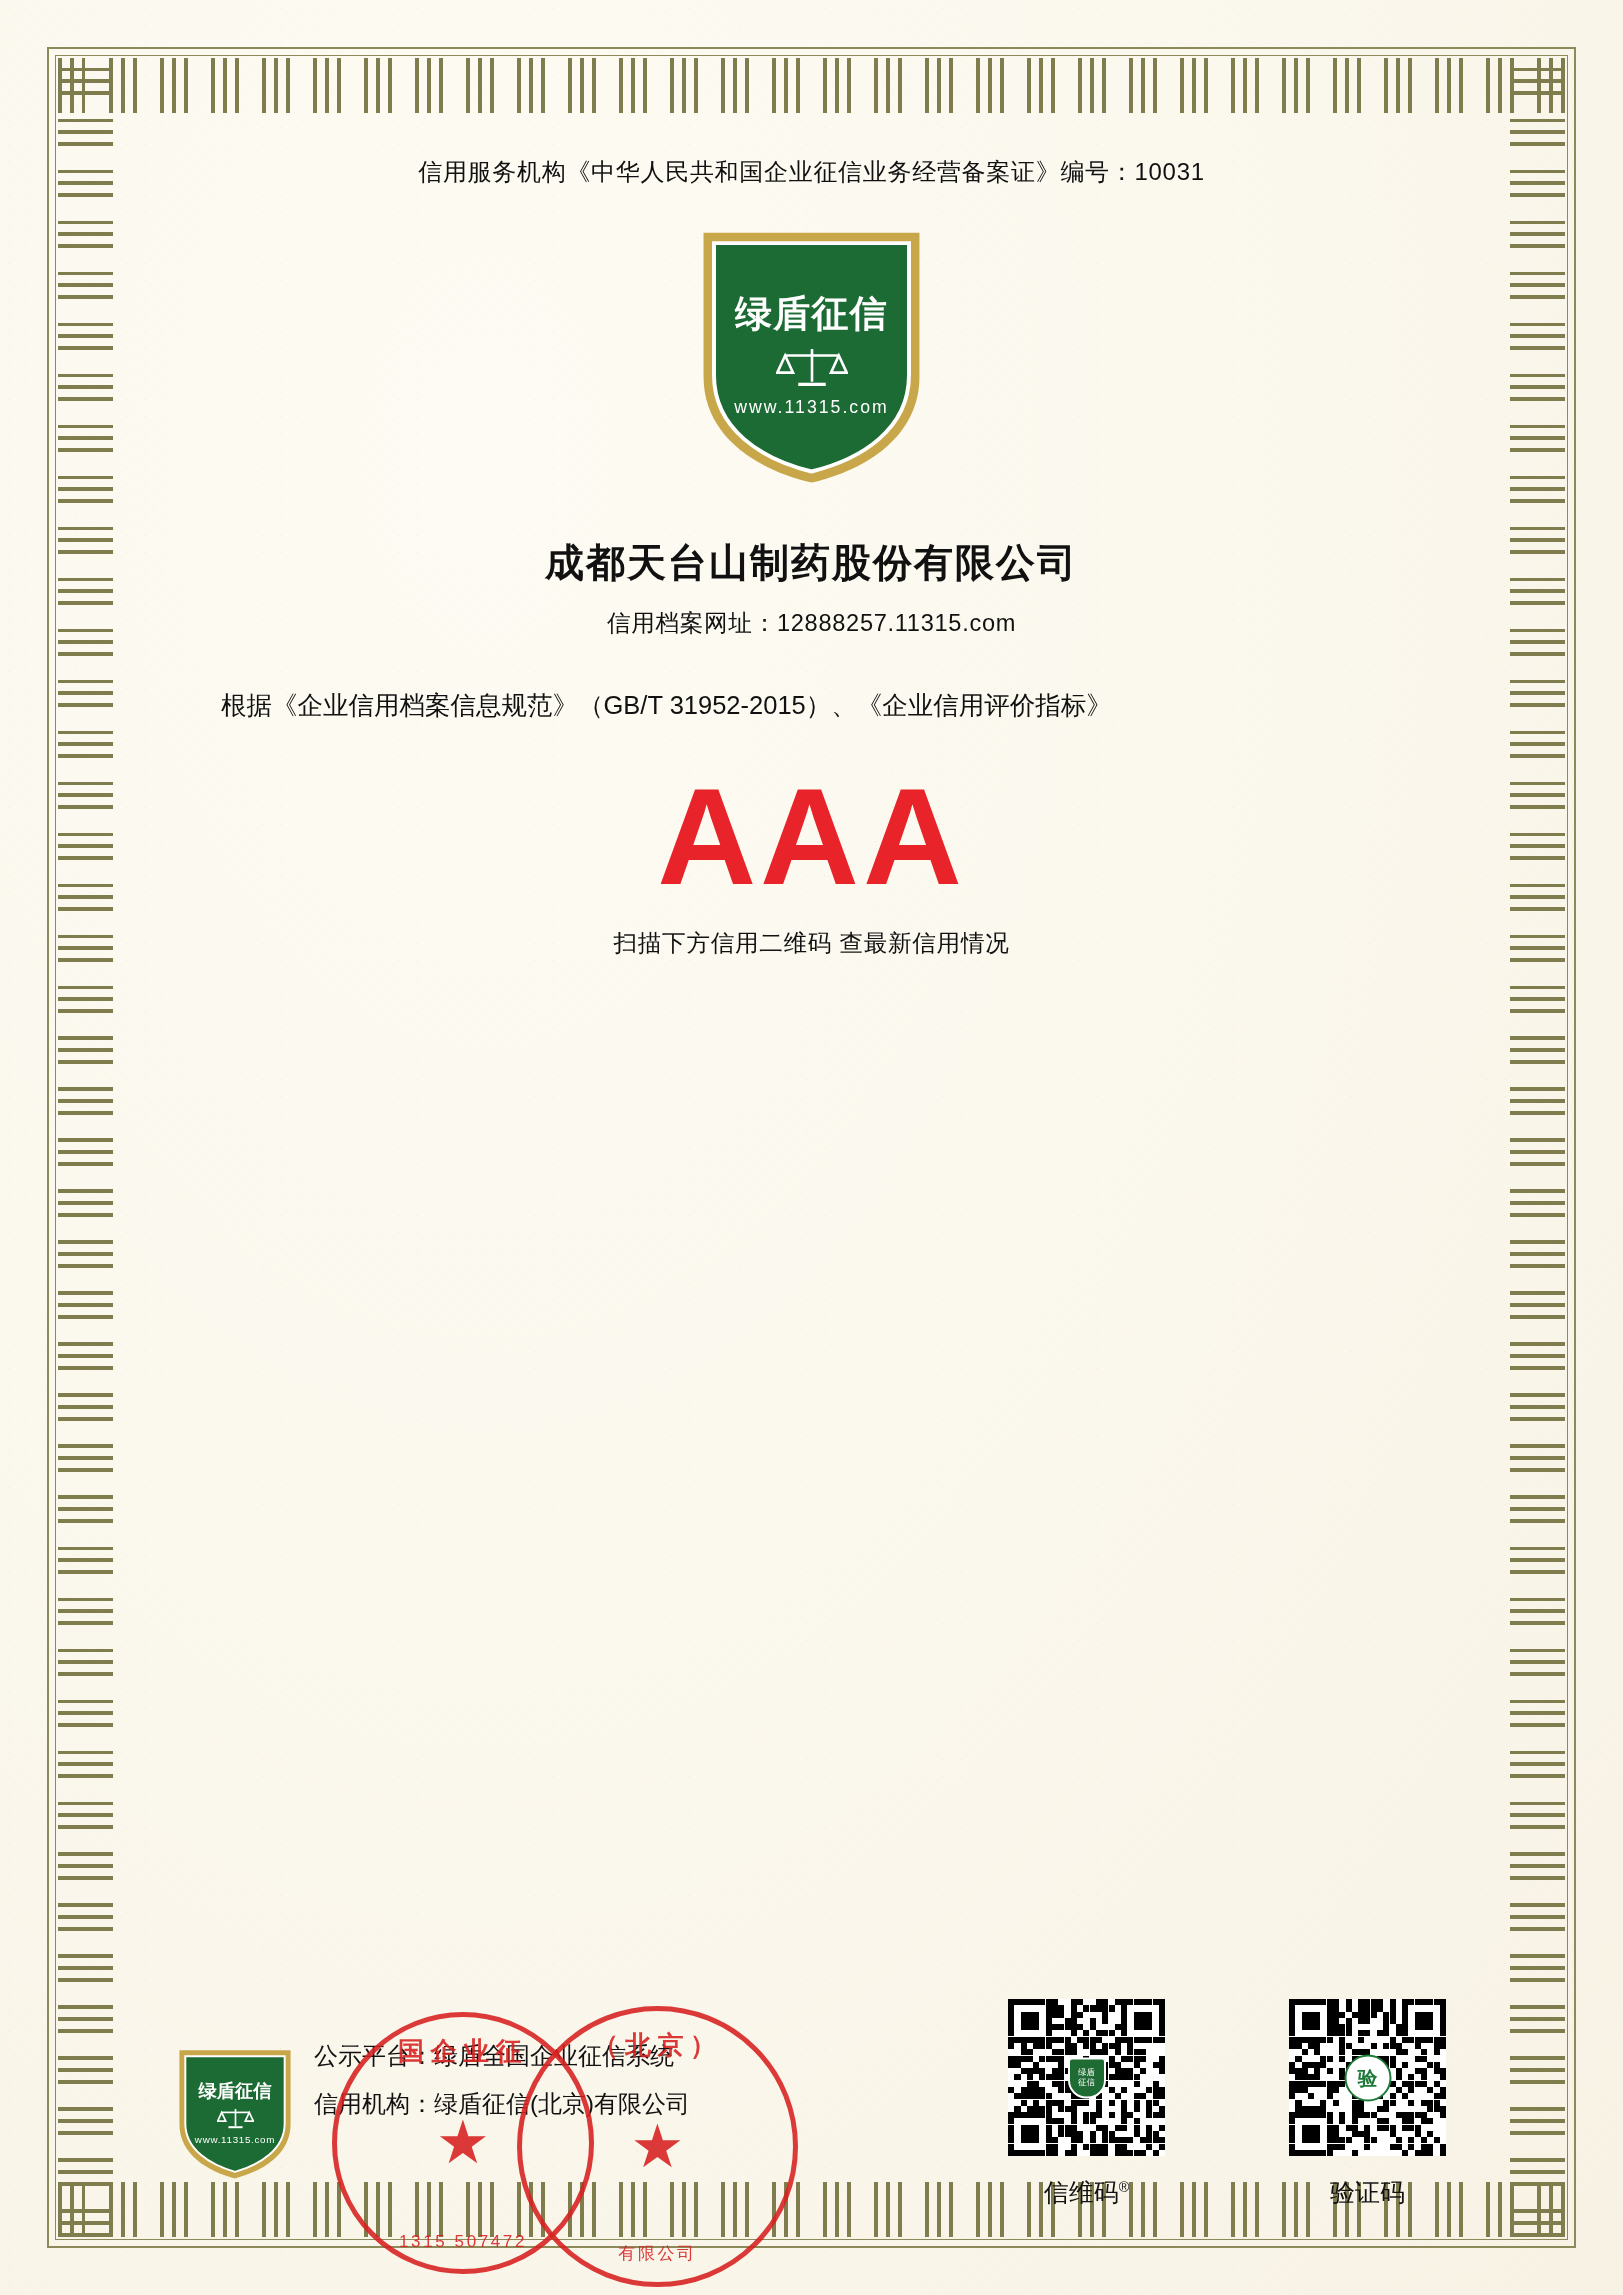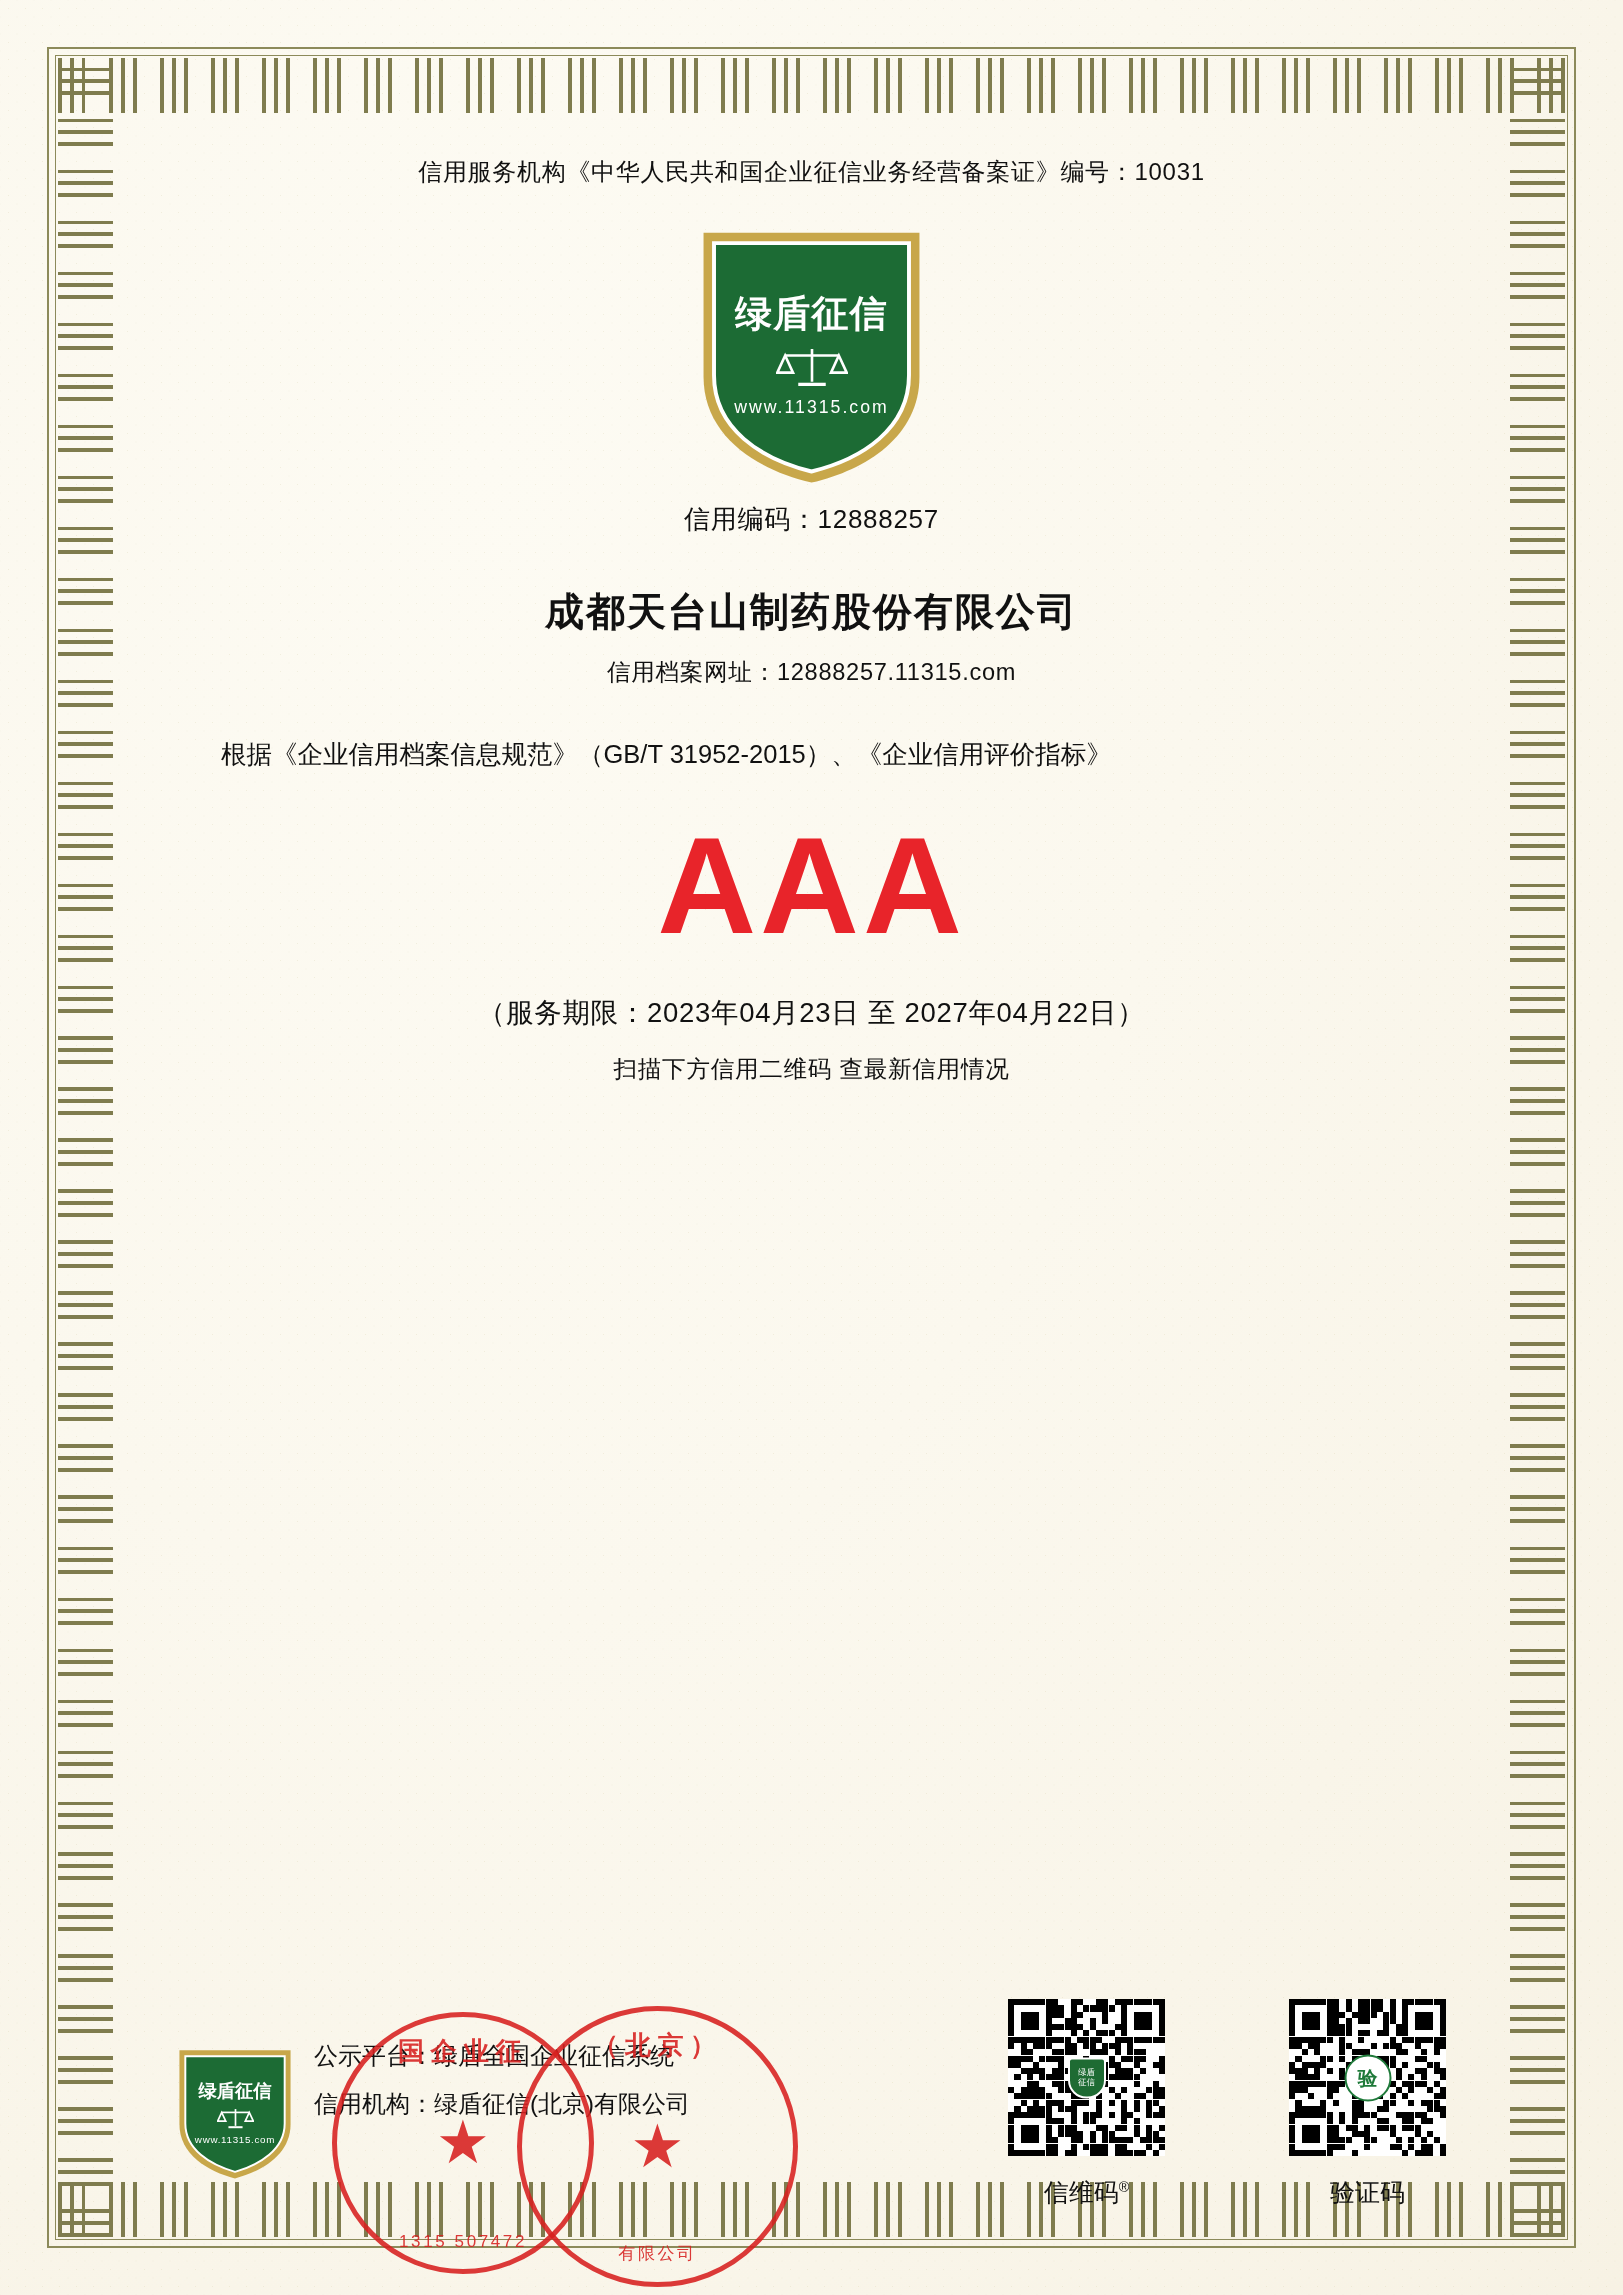--- a/index.html
+++ b/index.html
@@ -386,33 +386,31 @@
             <path d="M14 16 L2 42 H26 Z" fill="none" stroke="#fff" stroke-width="4"></path>
             <path d="M96 16 L84 42 H108 Z" fill="none" stroke="#fff" stroke-width="4"></path>
             <line x1="34" y1="60" x2="76" y2="60" stroke="#fff" stroke-width="5"></line>
           </svg>
         </div>
         <div class="shield-url">www.11315.com</div>
       </div>
     </div>
 
 
-    <div class="credit-code">信用编码：12888257</div>
 
     <div class="company">成都天台山制药股份有限公司</div>
 
     <div class="archive-url">信用档案网址：12888257.11315.com</div>
 
     <div class="body-text">
       <span class="ln first">根据《企业信用档案信息规范》（GB/T 31952-2015）、《企业信用评价指标》</span>
     </div>
 
     <div class="grade">AAA</div>
 
-    <div class="service-period">（服务期限：2023年04月23日 至 2027年04月22日）</div>
 
     <div class="scan-hint">扫描下方信用二维码  查最新信用情况</div>
   </div>
 
   <div class="footer">
 
     <div class="mini-shield">
       <svg width="118" height="134" viewBox="0 0 180 205">
         <path d="M5 5 H175 V118 C175 164 132 190 90 201 C48 190 5 164 5 118 Z" fill="#c8a74a"></path>
         <path d="M14 14 H166 V117 C166 157 128 180 90 191 C52 180 14 157 14 117 Z" fill="#1c6b34" stroke="#ffffff" stroke-width="3"></path>

